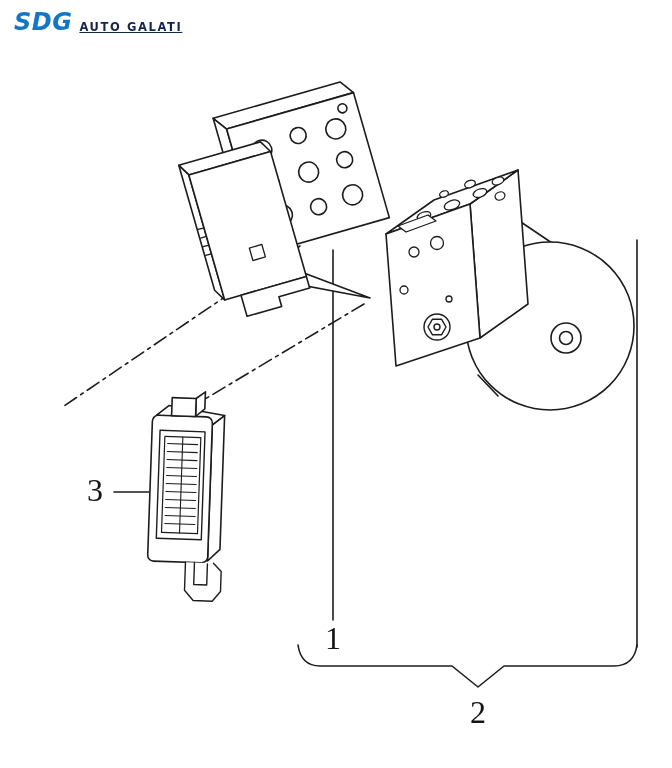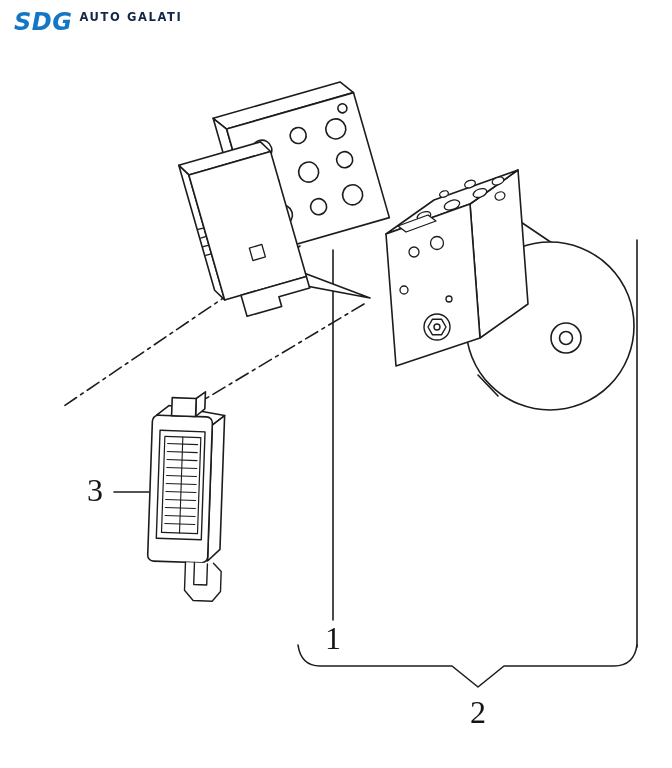--- a/index.html
+++ b/index.html
@@ -1,24 +1,24 @@
 <!DOCTYPE html>
 <html><head>
 <meta charset="utf-8">
 <style>
   html,body{margin:0;padding:0;background:#ffffff;}
   body{width:672px;height:768px;overflow:hidden;}
   .canvas{position:relative;width:672px;height:768px;background:#ffffff;
           font-family:"Liberation Sans","DejaVu Sans",sans-serif;}
   svg.diagram{position:absolute;left:0;top:0;}
-  .logo{position:absolute;left:14px;top:10px;display:flex;align-items:flex-start;gap:7px;z-index:5;}
+  .logo{position:absolute;left:14px;top:10px;display:flex;align-items:flex-end;gap:7px;z-index:5;}
   .logo .brand{font-family:"DejaVu Sans",sans-serif;font-style:italic;font-weight:bold;
                font-size:24px;line-height:1;color:#1377c5;letter-spacing:0.5px;}
   .logo .subtitle{font-family:"DejaVu Sans",sans-serif;font-weight:bold;font-size:11.5px;
-                  color:#14264a;letter-spacing:1.6px;}
+                  color:#14264a;letter-spacing:1.6px;text-decoration:underline;}
   .callout{position:absolute;font-family:"Liberation Serif","DejaVu Serif",serif;
            font-size:32px;color:#141414;text-align:center;z-index:4;line-height:1;}
   .callout-1{left:319px;top:622px;width:28px;}
   .callout-2{left:464px;top:696px;width:28px;}
   .callout-3{left:81px;top:474px;width:28px;}
 </style>
 </head>
 <body>
 
 <div class="canvas">

